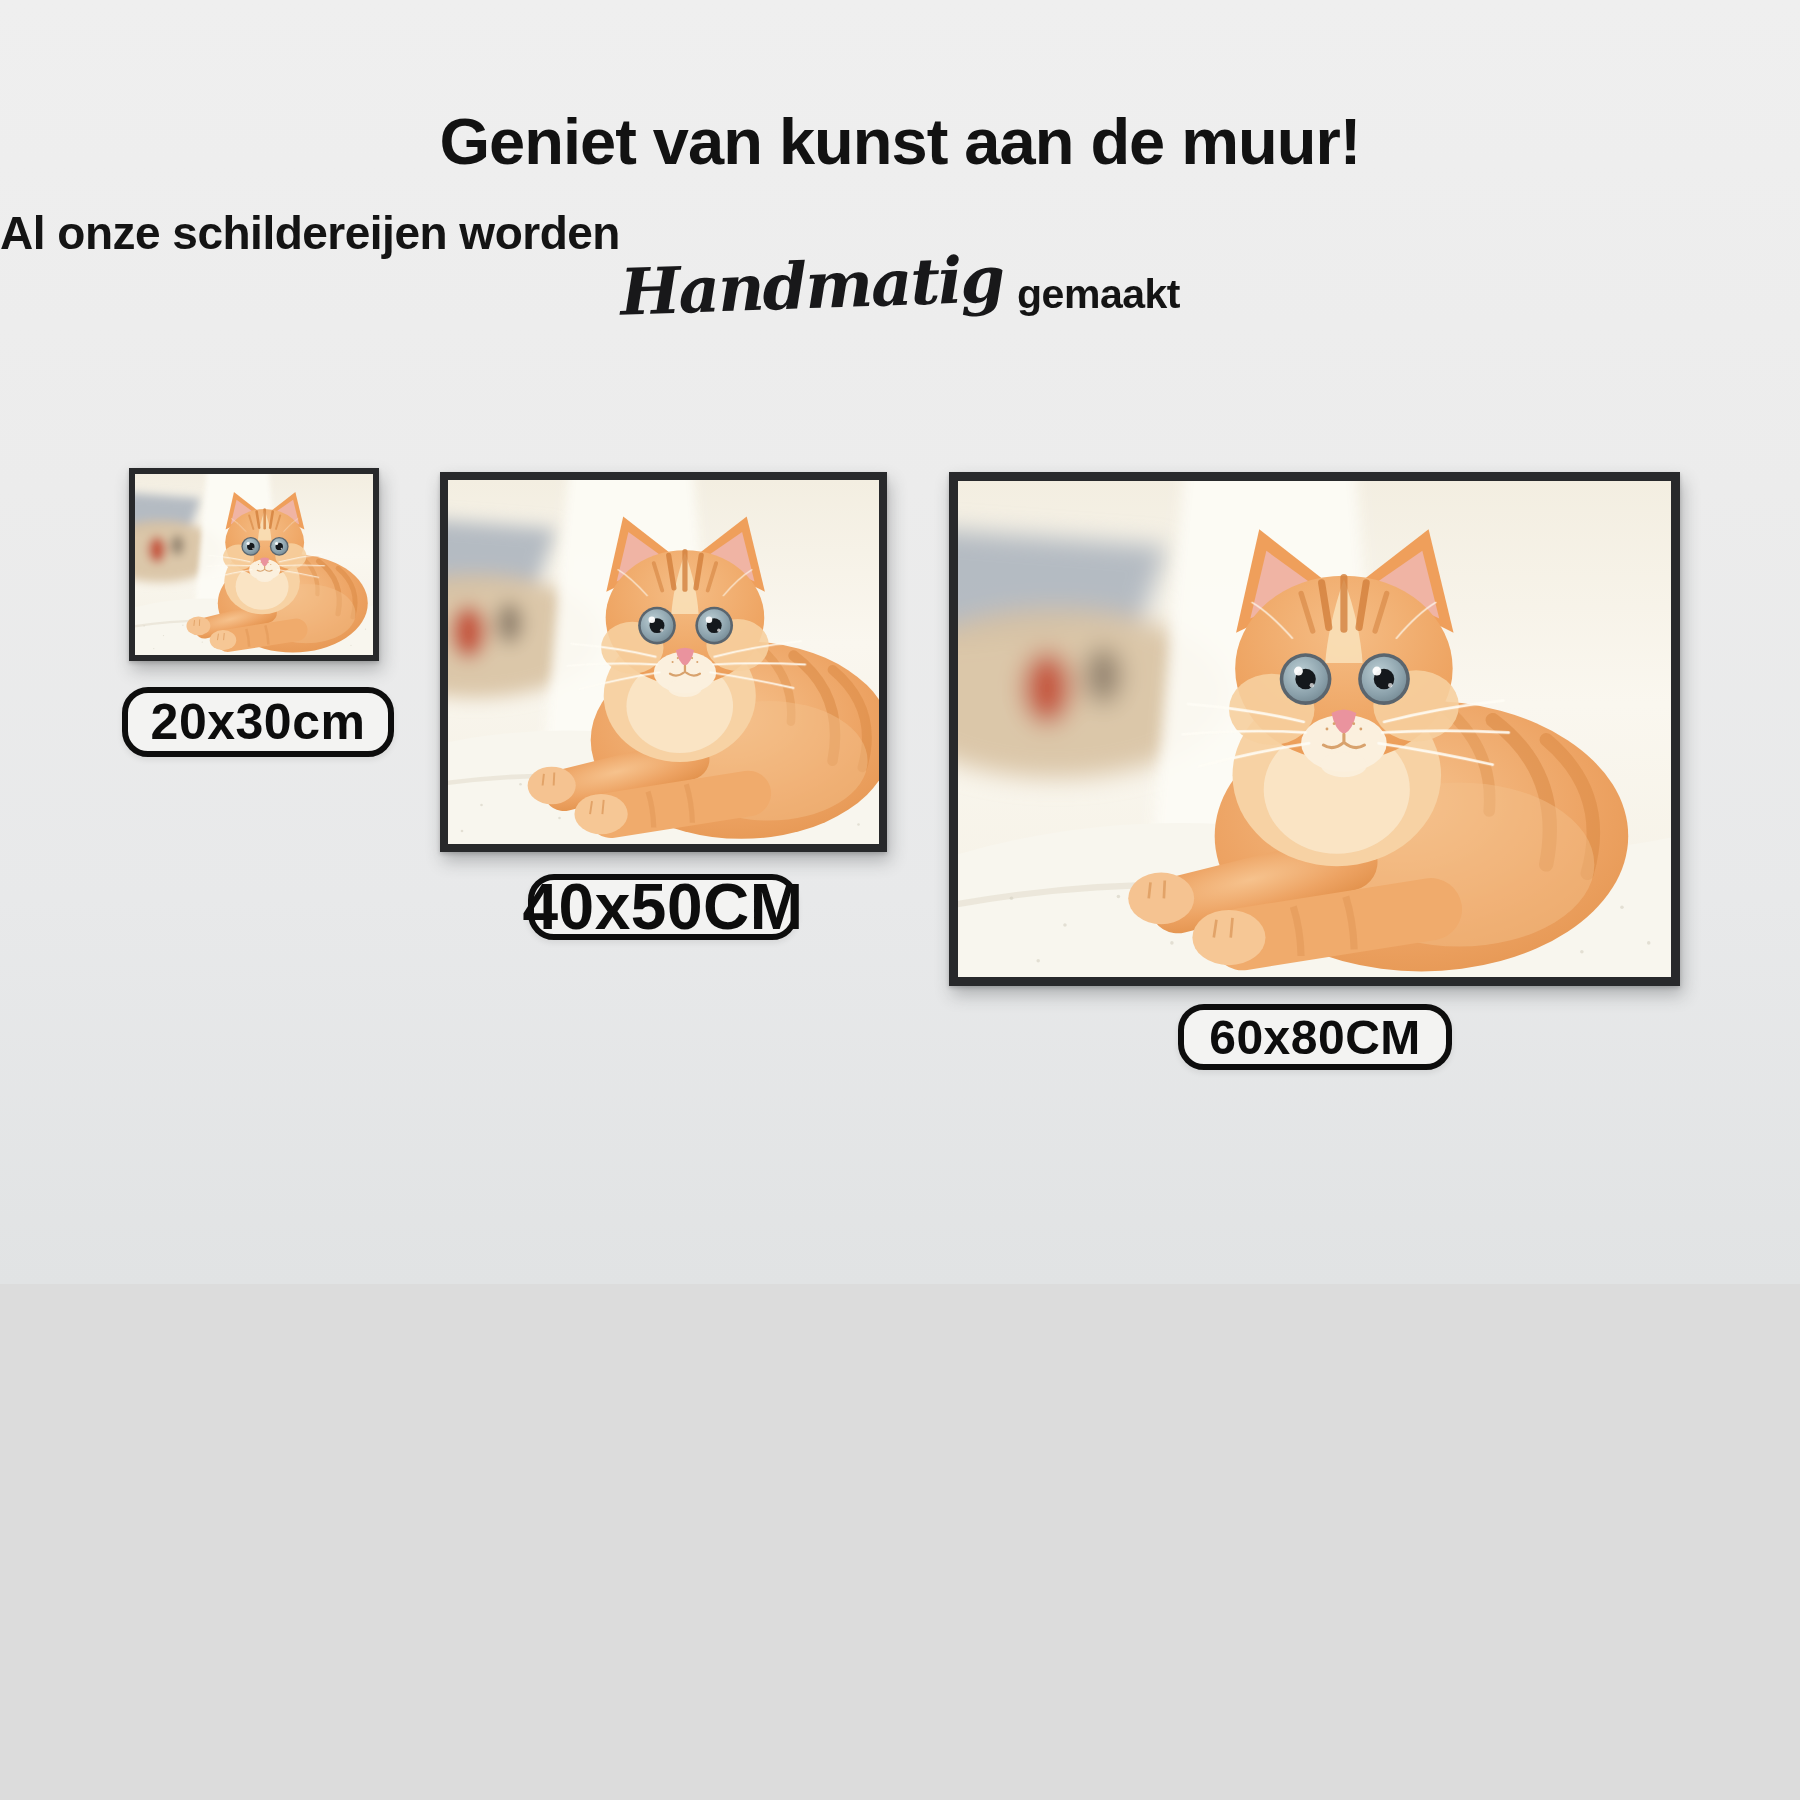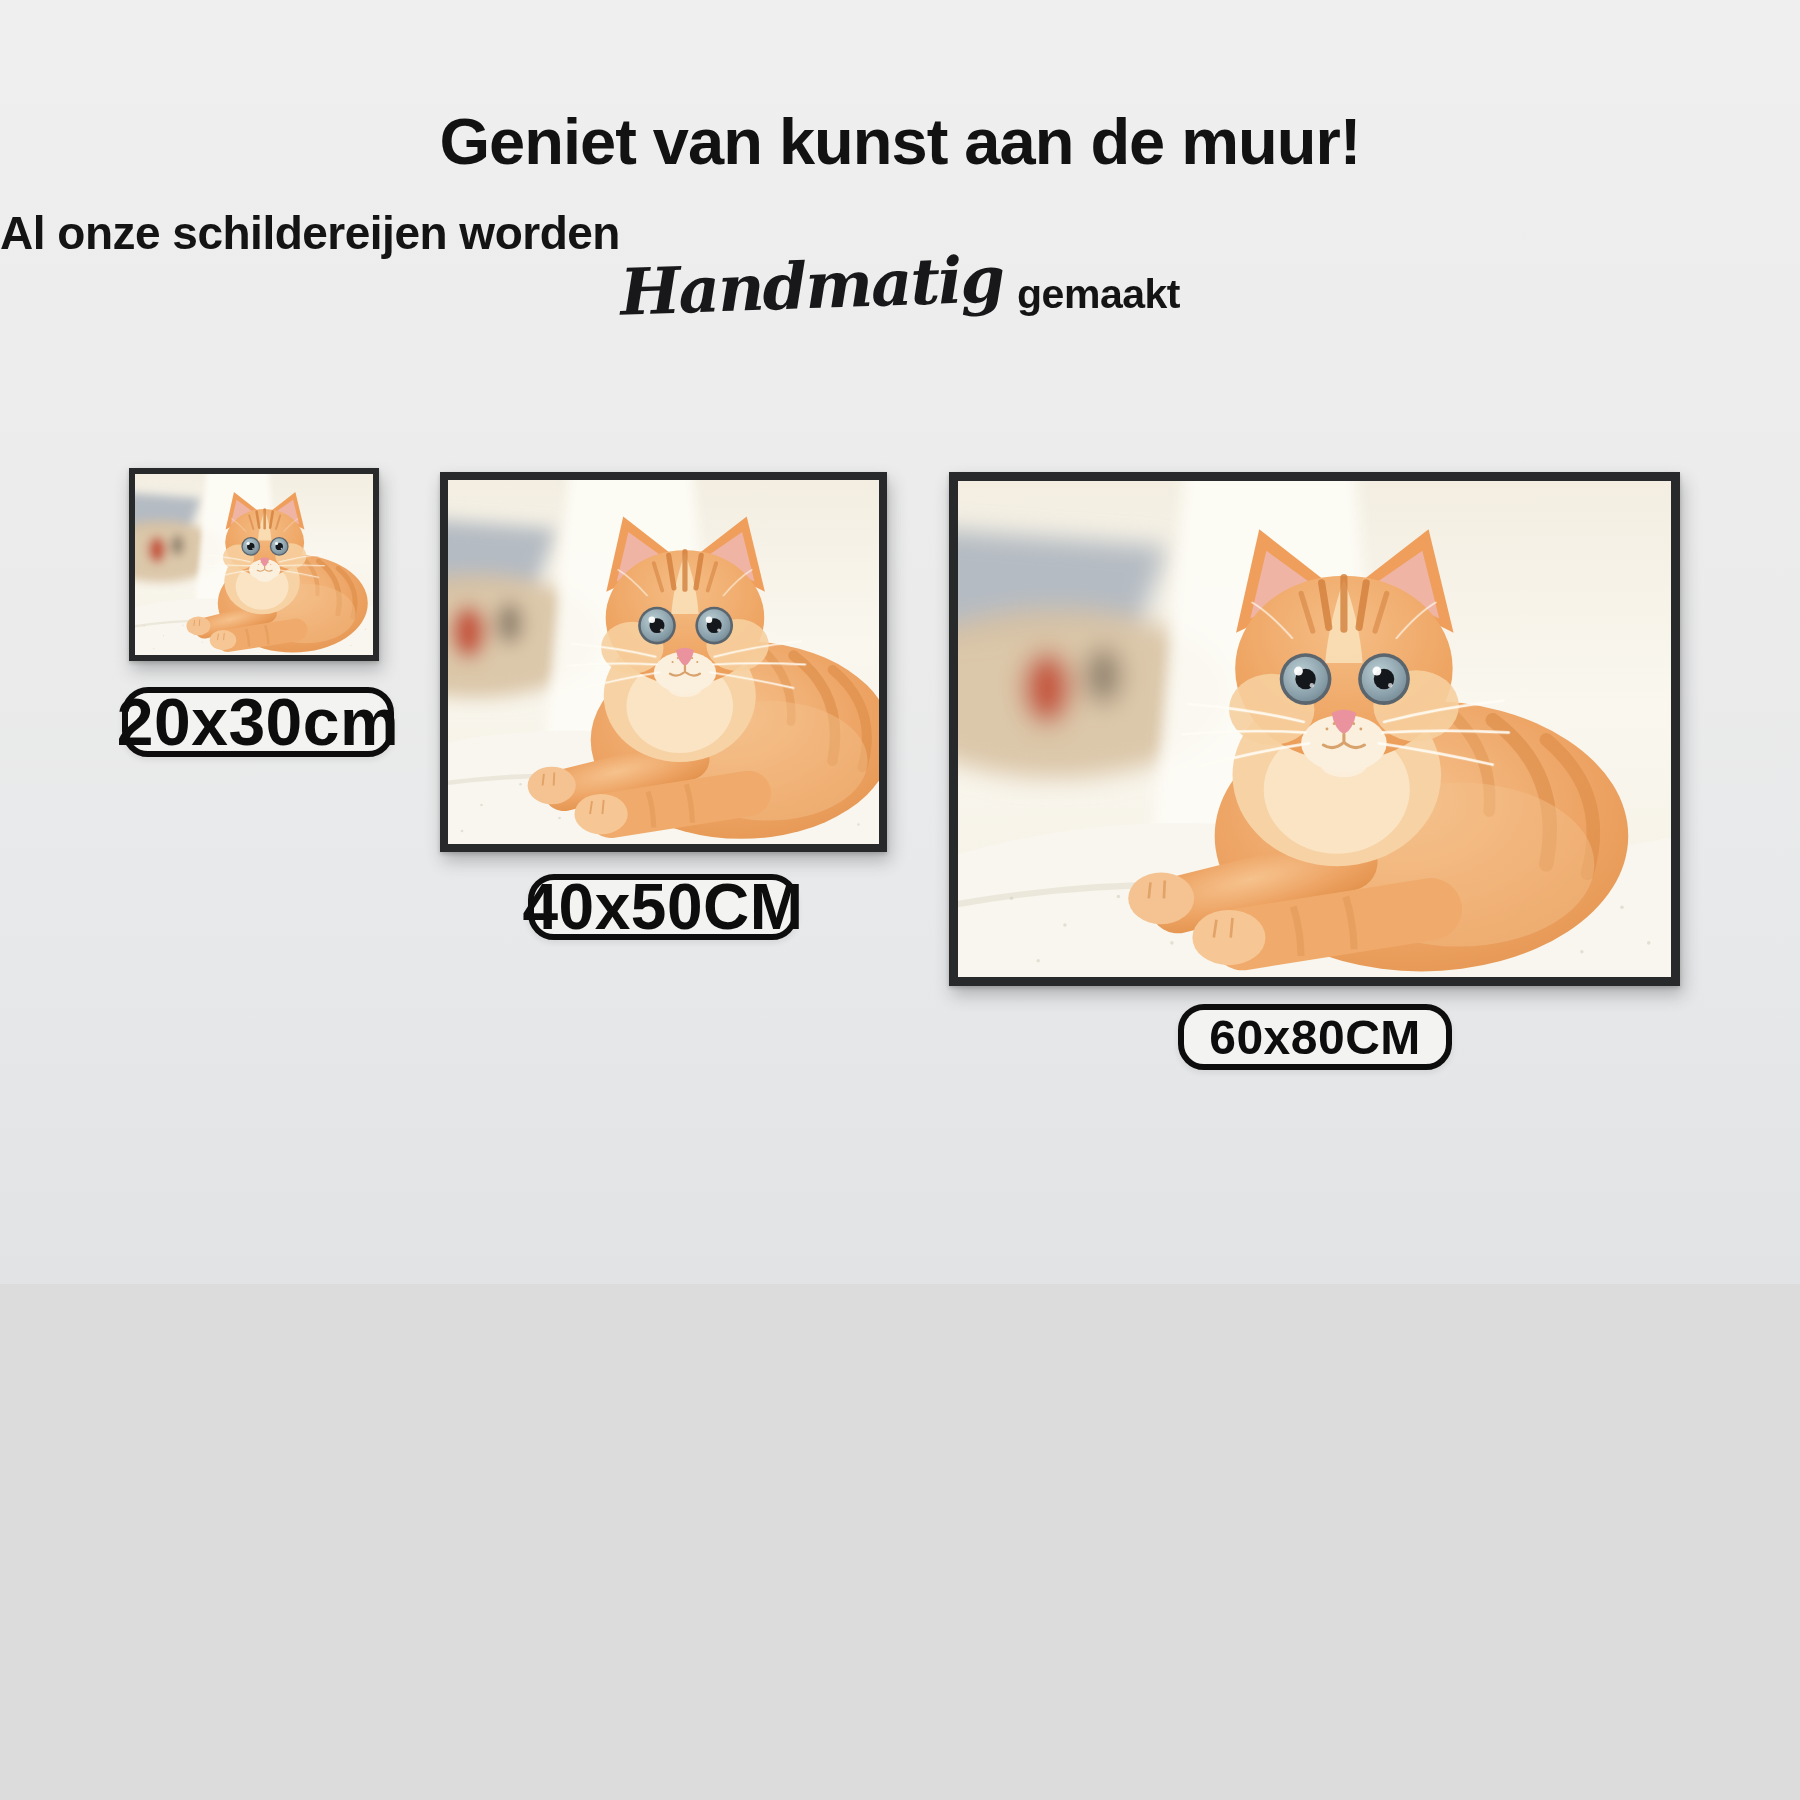--- a/index.html
+++ b/index.html
@@ -39,21 +39,21 @@
   .frame-medium .photo{inset:8px;}
   .frame-large {left:949px;top:472px;width:731px;height:514px;}
   .frame-large .photo{inset:9px;}
   
   .badge{
     position:absolute;box-sizing:border-box;border:6px solid #0d0d0d;border-radius:26px;
     background:#f3f3f2;display:flex;align-items:center;justify-content:center;
     font-weight:700;color:#0d0d0d;letter-spacing:0.5px;
     box-shadow:0 3px 6px rgba(0,0,0,.08);
   }
-  .badge-1{left:122px;top:687px;width:272px;height:70px;font-size:66px;}
+  .badge-1{left:122px;top:687px;width:272px;height:70px;font-size:50px;}
   .badge-2{left:528px;top:874px;width:270px;height:66px;font-size:64px;}
   .badge-3{left:1178px;top:1004px;width:274px;height:66px;font-size:48px;text-align:right;}
   
   .wall-shade{
     position:absolute;left:0;top:1250px;width:1800px;height:550px;
     background:radial-gradient(60% 70% at 50% 95%,rgba(150,160,170,.20),rgba(150,160,170,0) 75%);
   }
   .sofa *{position:absolute;}
   .sofa-back{
     left:262px;top:1406px;width:1278px;height:330px;border-radius:46px 46px 0 0;

